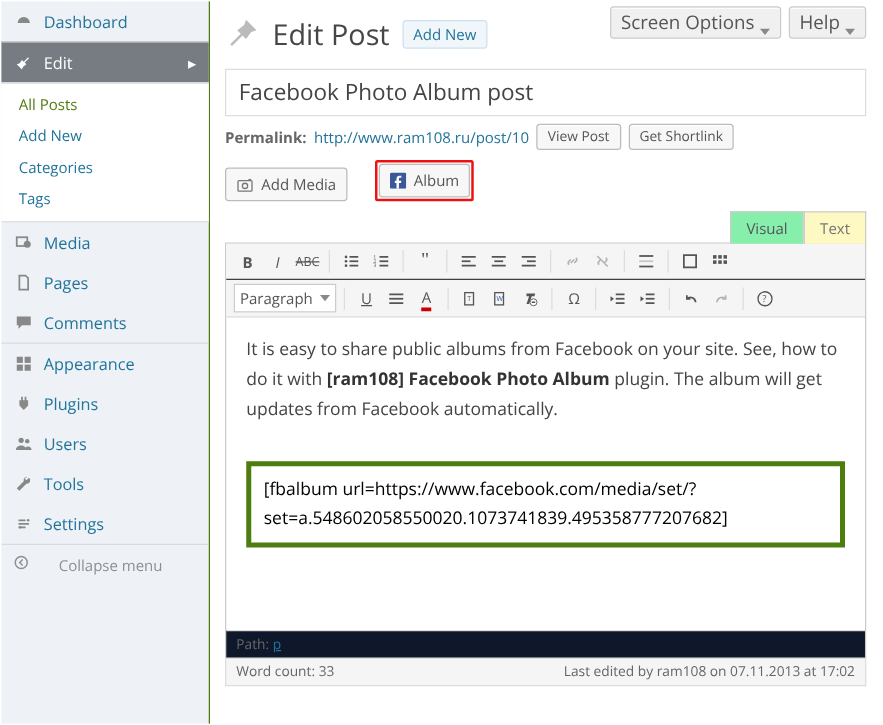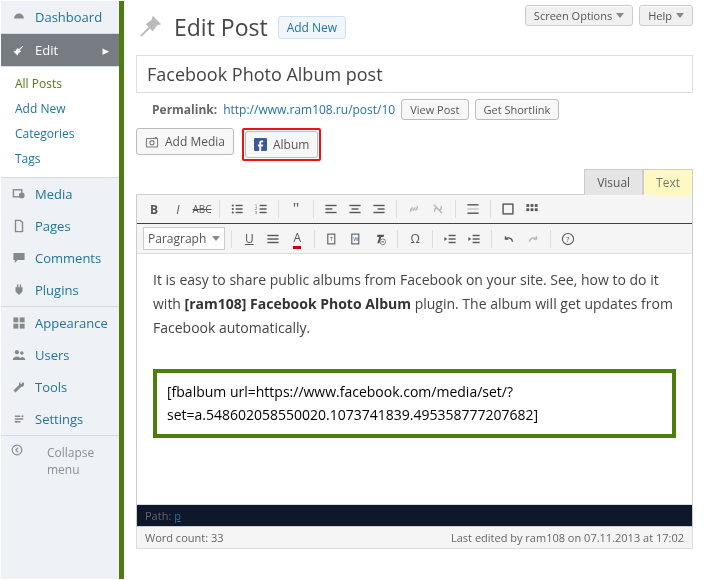--- a/index.html
+++ b/index.html
@@ -1,48 +1,48 @@
 <!DOCTYPE html>
 <html><head>
 <meta charset="utf-8">
 <style>
 html,body{margin:0;padding:0;font-family:"Open Sans",Helvetica,Arial,sans-serif;font-size:13px;color:#333;background:#fff}
 *{box-sizing:border-box}
 .wrap{width:706px;height:580px;display:flex;overflow:hidden;border:1px solid #fff}
 
-.sidebar{width:123px;background:#eef1f5;border-right:5px solid #4d7c0f}
+.sidebar{width:167px;background:#eef1f5;border-right:1px solid #4d7c0f}
 .sidebar .mi{display:flex;align-items:center;gap:8px;padding:7px 10px;color:#21759b;font-size:13px;cursor:pointer}
 .sidebar .mi.sep{border-top:1px solid #d7dbe0}
 .sidebar .mi .ic{width:16px;height:16px;display:inline-flex;align-items:center;justify-content:center;color:#888}
 .sidebar .mi.sel{background:#777c82;color:#fff}
 .sidebar .mi.sel .ic{color:#fff;transform:rotate(180deg)}
 .sidebar .sub{background:#fff;padding:4px 0 6px;border-top:1px solid #d7dbe0;border-bottom:1px solid #d7dbe0}
 .sidebar .sub a{display:block;padding:4px 10px 4px 14px;color:#21759b;font-size:12px;text-decoration:none}
 .sidebar .sub a.cur{color:#4d7c0f;font-weight:normal}
 .sidebar .collapse{padding:8px 10px;color:#8a9096;font-size:12px;border-top:1px solid #d7dbe0;display:flex;align-items:flex-start;gap:24px;cursor:pointer}
 
 .main{flex:1;background:#fff;padding:0 12px;position:relative}
 .topbtns{position:absolute;right:12px;top:4px;display:flex;gap:6px}
-.tabbtn{background:#f0f0f0;border:1px solid #ccc;border-radius:3px;padding:2px 8px;font-size:11px;color:#555;box-shadow:inset 0 1px #fff;cursor:pointer;display:flex;align-items:center;gap:4px}
+.tabbtn{background:#f0f0f0;border:1px solid #ccc;border-radius:3px;padding:2px 8px;font-size:15px;color:#555;box-shadow:inset 0 1px #fff;cursor:pointer;display:flex;align-items:flex-end;gap:4px}
 .triangle{width:0;height:0;border-left:4px solid transparent;border-right:4px solid transparent;border-top:5px solid #888}
 .head{display:flex;align-items:center;gap:10px;padding:10px 0 12px}
 .pin{color:#bbb}
 .head h1{margin:0;font-size:23px;font-weight:normal;color:#464646}
 .addnew{color:#21759b;background:#f1f6fa;border:1px solid #cde0ee;border-radius:3px;padding:2px 8px;font-size:12px;cursor:pointer}
 .titlebox{border:1px solid #ddd;background:#fff;padding:6px 10px;font-size:18px;color:#444}
-.permrow{margin:6px 16px 8px;font-size:12px;color:#666;display:flex;align-items:center;gap:6px;flex-wrap:wrap}
+.permrow{margin:6px 0 8px;font-size:12px;color:#666;display:flex;align-items:center;gap:6px;flex-wrap:wrap}
 .permrow a{color:#21759b;text-decoration:none}
 .btn{background:#f7f7f7;border:1px solid #bbb;border-radius:3px;padding:2px 8px;font-size:11px;color:#555;cursor:pointer;box-shadow:inset 0 1px #fff}
-.mediabar{display:flex;gap:8px;align-items:flex-start}
+.mediabar{display:flex;gap:22px;align-items:flex-end}
 .mediabtn{background:#f7f7f7;border:1px solid #bbb;border-radius:3px;padding:4px 8px;font-size:12px;color:#555;cursor:pointer;display:flex;align-items:center;gap:6px}
 .hl{border:2px solid #e11;border-radius:2px;padding:1px}
 .editor{border:1px solid #ccc;background:#fff;margin-top:-1px}
 .edtabs{display:flex;justify-content:flex-end;margin-top:8px}
 .edtab{border:1px solid #ccc;border-bottom:none;padding:4px 12px;font-size:12px;color:#777;background:#fef9c3;cursor:pointer}
-.edtab.active{background:#e5e5e5;color:#555}
+.edtab.active{background:#86efac;color:#555}
 .toolbar{background:#f5f5f5;border-bottom:1px solid #ddd}
 .tb-row{display:flex;align-items:center;gap:2px;padding:3px 6px;flex-wrap:nowrap}
 .tb-row + .tb-row{border-top:1px solid #404040}
 .tb{width:22px;height:22px;display:flex;align-items:center;justify-content:center;color:#555;font-size:12px;cursor:pointer;border:1px solid transparent;border-radius:2px}
 .tbsep{width:1px;height:18px;background:#ddd;margin:0 4px}
 .parasel{border:1px solid #ccc;background:#fff;font-size:12px;color:#555;padding:2px 4px;display:flex;align-items:center;gap:6px;cursor:pointer}
 .content{padding:14px 16px;font-size:14px;color:#444;line-height:1.7;min-height:250px}
 .content b{color:#333}
 .shortcode{border:4px solid #4d7c0f;padding:8px 10px;margin-top:30px;font-size:14px;color:#000000;line-height:1.6}
 .statusbar{background:#0f172a;border-top:1px solid #ddd;padding:3px 8px;font-size:11px;color:#666}
@@ -96,38 +96,38 @@
       <span>Pages</span>
     </div>
     <div class="mi">
       <span class="ic">
           <svg width="14" height="14" viewBox="0 0 20 20">
             <path fill="currentColor" d="M2 3h16v10H8l-4 4v-4H2z"></path>
           </svg>
         </span>
       <span>Comments</span>
     </div>
-    <div class="mi">
-      <span class="ic">
-          <svg width="14" height="14" viewBox="0 0 20 20">
-            <path fill="currentColor" d="M7 2v4H5v6l5 5 5-5V6h-2V2h-2v4H9V2z"></path>
-          </svg>
-        </span>
-      <span>Plugins</span>
-    </div>
     <div class="mi sep">
       <span class="ic">
           <svg width="14" height="14" viewBox="0 0 20 20">
             <rect x="2" y="2" width="7" height="7" fill="currentColor"></rect>
             <rect x="11" y="2" width="7" height="7" fill="currentColor"></rect>
             <rect x="2" y="11" width="7" height="7" fill="currentColor"></rect>
             <rect x="11" y="11" width="7" height="7" fill="currentColor"></rect>
           </svg>
         </span>
       <span>Appearance</span>
+    </div>
+    <div class="mi">
+      <span class="ic">
+          <svg width="14" height="14" viewBox="0 0 20 20">
+            <path fill="currentColor" d="M7 2v4H5v6l5 5 5-5V6h-2V2h-2v4H9V2z"></path>
+          </svg>
+        </span>
+      <span>Plugins</span>
     </div>
     <div class="mi">
       <span class="ic">
           <svg width="14" height="14" viewBox="0 0 20 20">
             <circle cx="7" cy="6" r="3" fill="currentColor"></circle>
             <circle cx="14" cy="7" r="2.5" fill="currentColor"></circle>
             <path fill="currentColor" d="M1 17c0-3 3-5 6-5s6 2 6 5z M11 17c0-2 2-4 4-4s4 2 4 4z"></path>
           </svg>
         </span>
       <span>Users</span>

